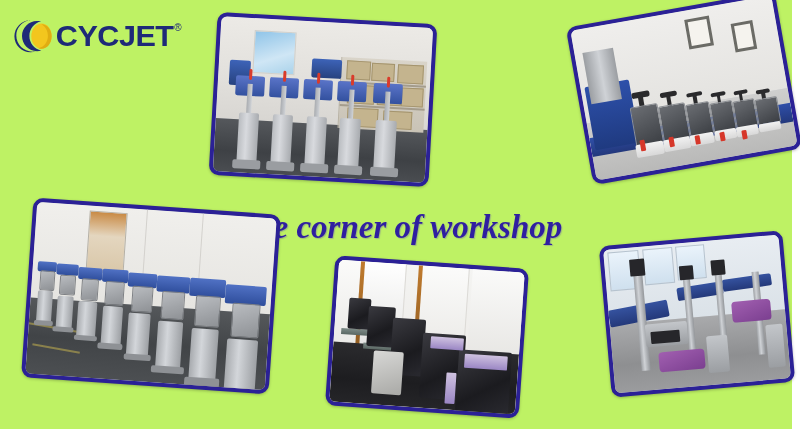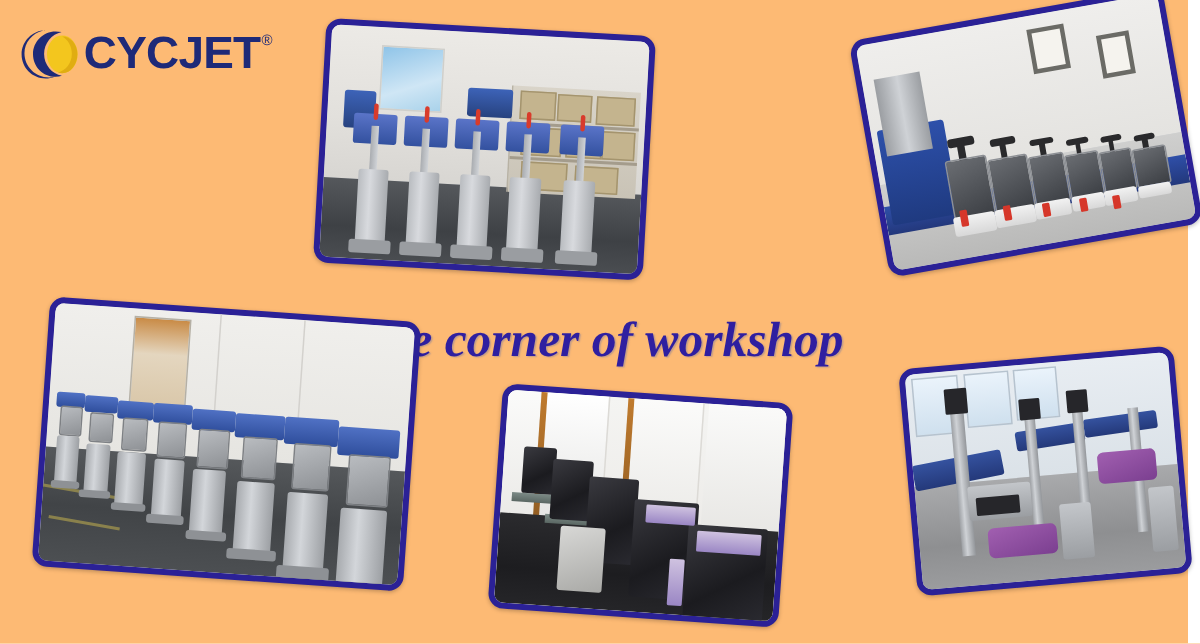--- a/index.html
+++ b/index.html
@@ -3,21 +3,21 @@
 <meta charset="utf-8">
 <style>
   html,body{margin:0;padding:0;}
   body{
     width:800px;height:429px;
     background:#ffffff;
     font-family:"Liberation Sans", sans-serif;
     overflow:hidden;
     position:relative;
   }
-  #stage{position:absolute;inset:0;width:792px;height:429px;background:#fdba74;}
+  #stage{position:absolute;inset:0;width:792px;height:429px;background:#bef264;}
 
   
   #logo{position:absolute;left:10px;top:16px;width:190px;height:40px;display:flex;align-items:center;}
   .logo-mark{position:relative;width:46px;height:36px;flex:0 0 auto;}
   .logo-mark svg{display:block;}
   .logo-word{position:relative;margin-left:1px;display:flex;align-items:flex-start;}
   .logo-text{
     font-family:"Liberation Sans", sans-serif;
     font-weight:bold;font-style:normal;
     font-size:30px;letter-spacing:-0.5px;

